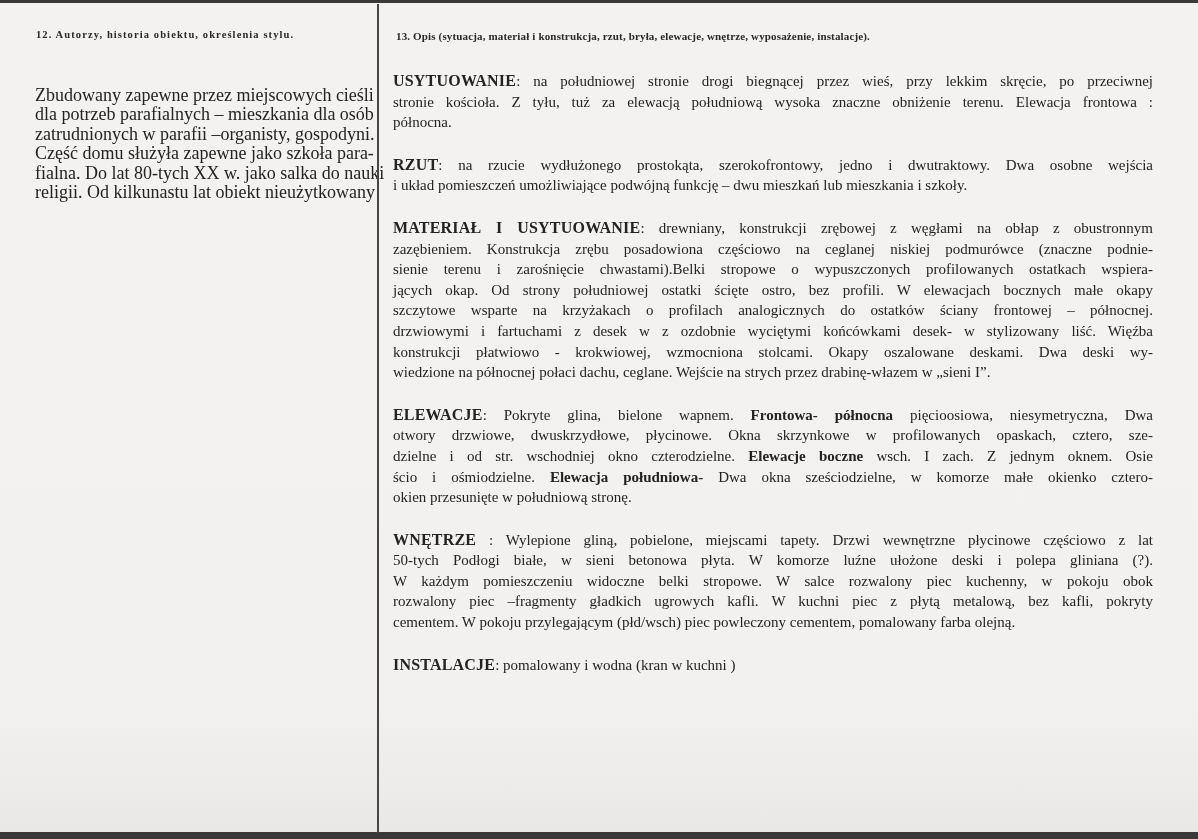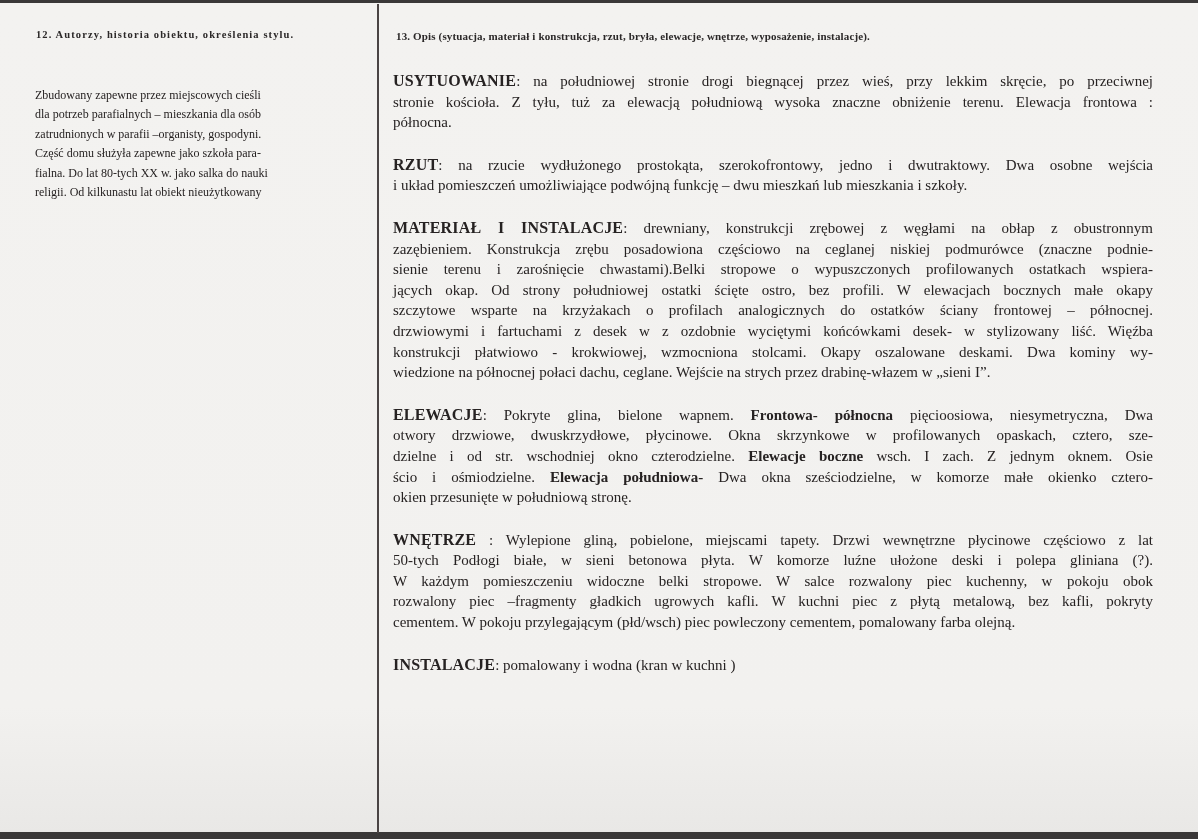--- a/index.html
+++ b/index.html
@@ -24,21 +24,21 @@
       font-size: 10.5px; font-weight: bold; letter-spacing: 1.1px; color: #2b2828;
       white-space: nowrap;
     }
     .head-right {
       position: absolute; left: 16px; top: 27px;
       font-size: 11px; font-weight: bold; letter-spacing: 0.15px; color: #2b2828;
       white-space: nowrap;
     }
     .left-text {
       position: absolute; left: 35px; top: 83px; width: 335px;
-      font-size: 12px; line-height: 19.4px; color: #262222;
+      font-size: 18px; line-height: 19.4px; color: #262222; text-align: right;
     }
     .left-text div { white-space: nowrap; }
     .sections { position: absolute; left: 13px; top: 68px; width: 760px; }
     .sec { font-size: 15px; line-height: 20.6px; color: #262222; margin-bottom: 22px; }
     .sec .line { white-space: nowrap; text-align-last: justify; text-align: justify; display: block; }
     .sec .line.last { text-align-last: left; }
     .kw { font-weight: bold; font-size: 16px; letter-spacing: 0.2px; }
     b { font-weight: bold; }
   </style>
 </head>
@@ -68,27 +68,27 @@
         <span class="line">stronie kościoła. Z tyłu, tuż za elewacją południową wysoka znaczne obniżenie terenu. Elewacja frontowa :</span>
         <span class="line last">północna.</span>
       </div>
 
       <div class="sec">
         <span class="line"><span class="kw">RZUT</span><span>: na rzucie wydłużonego prostokąta, szerokofrontowy, jedno i dwutraktowy. Dwa osobne wejścia</span></span>
         <span class="line last">i układ pomieszczeń umożliwiające podwójną funkcję – dwu mieszkań lub mieszkania i szkoły.</span>
       </div>
 
       <div class="sec">
-        <span class="line"><span class="kw">MATERIAŁ I INSTALACJE</span><span>: drewniany, konstrukcji zrębowej z węgłami na obłap z obustronnym</span></span>
+        <span class="line"><span class="kw">MATERIAŁ I USYTUOWANIE</span><span>: drewniany, konstrukcji zrębowej z węgłami na obłap z obustronnym</span></span>
         <span class="line">zazębieniem. Konstrukcja zrębu posadowiona częściowo na ceglanej niskiej podmurówce (znaczne podnie-</span>
         <span class="line">sienie terenu i zarośnięcie chwastami).Belki stropowe o wypuszczonych profilowanych ostatkach wspiera-</span>
         <span class="line">jących okap. Od strony południowej ostatki ścięte ostro, bez profili. W elewacjach bocznych małe okapy</span>
         <span class="line">szczytowe wsparte na krzyżakach o profilach analogicznych do ostatków ściany frontowej – północnej.</span>
         <span class="line">drzwiowymi i fartuchami z desek w z ozdobnie wyciętymi końcówkami desek- w stylizowany liść. Więźba</span>
-        <span class="line">konstrukcji płatwiowo - krokwiowej, wzmocniona stolcami. Okapy oszalowane deskami. Dwa kominy wy-</span>
+        <span class="line">konstrukcji płatwiowo - krokwiowej, wzmocniona stolcami. Okapy oszalowane deskami. Dwa deski wy-</span>
         <span class="line last">wiedzione na północnej połaci dachu, ceglane. Wejście na strych przez drabinę-włazem w „sieni I”.</span>
       </div>
 
       <div class="sec">
         <span class="line"><span class="kw">ELEWACJE</span><span>: Pokryte glina, bielone wapnem. </span><b>Frontowa- północna</b><span> pięcioosiowa, niesymetryczna, Dwa</span></span>
         <span class="line">otwory drzwiowe, dwuskrzydłowe, płycinowe. Okna skrzynkowe w profilowanych opaskach, cztero, sze-</span>
         <span class="line"><span>dzielne i od str. wschodniej okno czterodzielne. </span><b>Elewacje boczne</b><span> wsch. I zach. Z jednym oknem. Osie</span></span>
         <span class="line"><span>ścio i ośmiodzielne. </span><b>Elewacja południowa-</b><span> Dwa okna sześciodzielne, w komorze małe okienko cztero-</span></span>
         <span class="line last">okien przesunięte w południową stronę.</span>
       </div>

